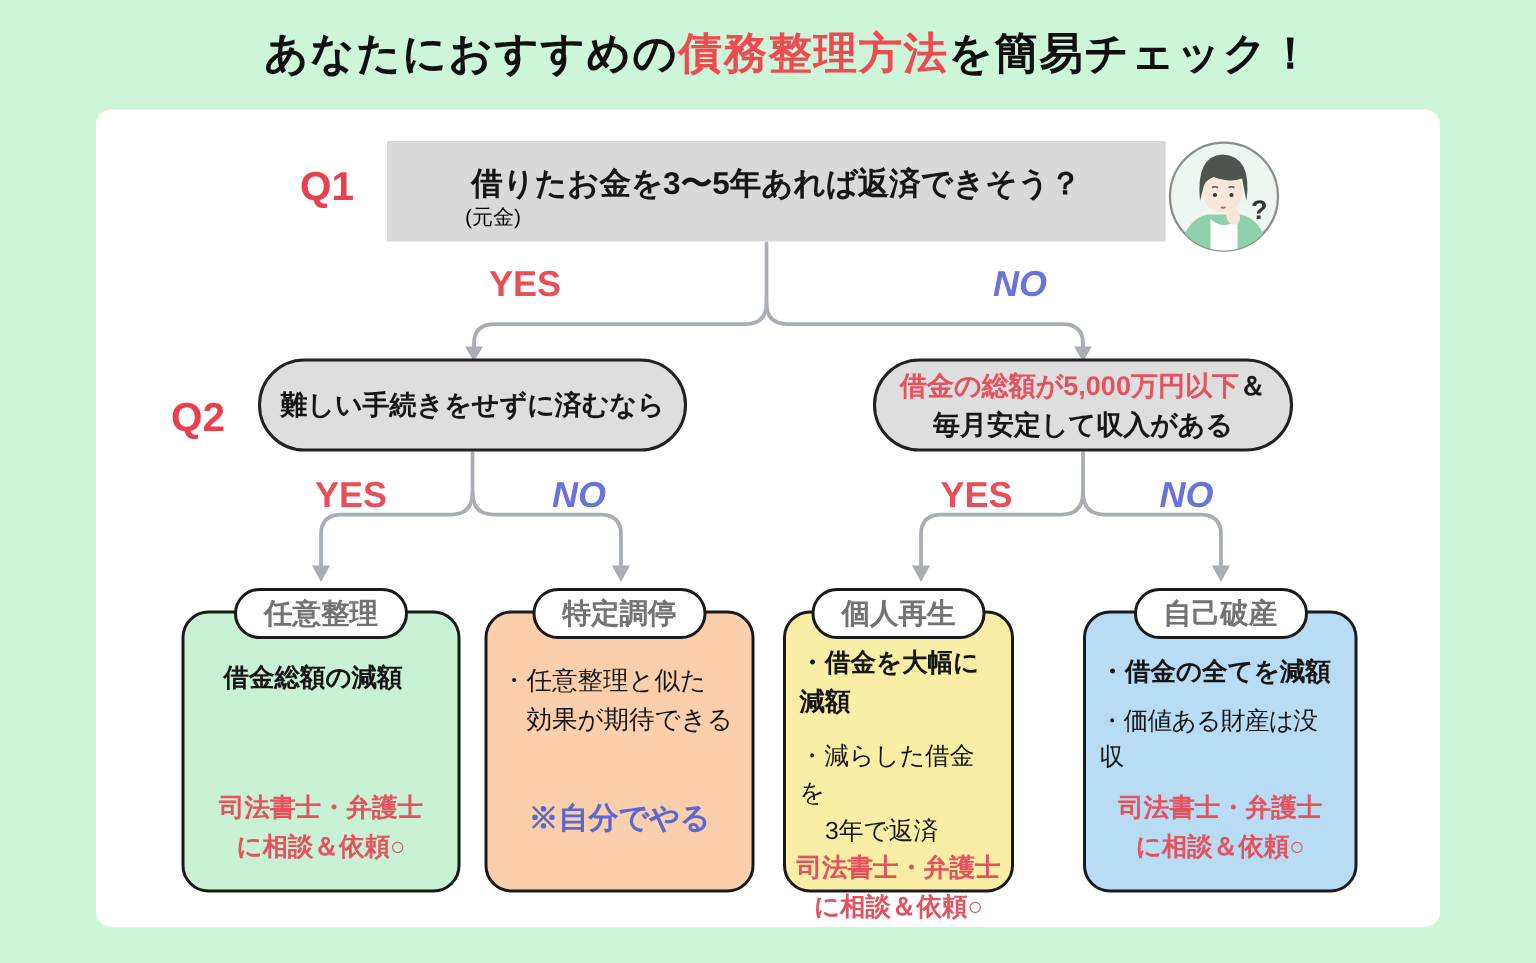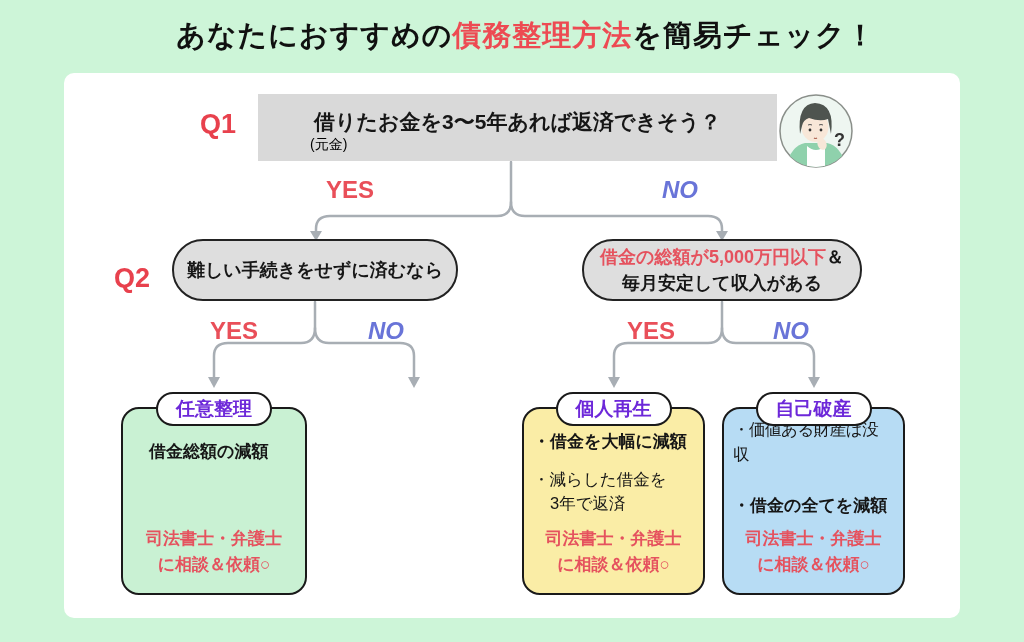--- a/index.html
+++ b/index.html
@@ -68,26 +68,26 @@
   .red-line  { color:#e5525e; }
   .red-inline{ color:#e5525e; }
   .connectors { position:absolute; inset:0; pointer-events:none; }
   .result-box {
     position:absolute; top:407px; height:188px;
     border:2px solid #1a1a1a; border-radius:18px;
     display:flex; flex-direction:column; align-items:center;
   }
   #box1 { left:121px; width:186px; background:#c9f1d3; }
   #box2 { left:323px; width:180px; background:#fbcfab; }
-  #box3 { left:522px; width:183px; background:#faeda6; }
+  #box3 { left:522px; width:154px; background:#faeda6; }
   #box4 { left:722px; width:183px; background:#b7dcf4; }
   .pill {
     position:absolute; top:-17px; left:50%; transform:translateX(-50%);
     background:#ffffff; border:2px solid #1a1a1a; border-radius:17px;
-    padding:2px 18px; font-size:19px; font-weight:800; color:#6d28d9;
+    padding:2px 18px; font-size:19px; font-weight:800; color:#737373;
     white-space:nowrap;
   }
   .bullets { width:100%; padding:0 9px; color:#161616; line-height:1.5; }
   .b-bold  { font-weight:800; font-size:17px; }
   .b-reg   { font-weight:400; font-size:16.5px; }
   .indent  { padding-left:17px; }
   .tight   { letter-spacing:-0.5px; }
   #box1 .bullets { margin-top:30px; }
   #box2 .bullets { margin-top:32px; font-size:17px; }
   #box3 .p1 { margin-top:20px; }
@@ -183,37 +183,45 @@
     <div class="pill">任意整理</div>
     <div class="bullets b-bold">
       <div class="indent">借金総額の減額</div>
     </div>
     <div class="footer-red">
       <div>司法書士・弁護士</div>
       <div>に相談＆依頼○</div>
     </div>
   </div>
 
+  <div id="box2" class="result-box">
+    <div class="pill">特定調停</div>
+    <div class="bullets b-reg">
+      <div>・任意整理と似た</div>
+      <div class="indent">効果が期待できる</div>
+    </div>
+    <div class="footer-blue">※自分でやる</div>
+  </div>
 
   <div id="box3" class="result-box">
     <div class="pill">個人再生</div>
     <div class="bullets b-bold p1">・借金を大幅に減額</div>
     <div class="bullets b-reg b2">
       <div>・減らした借金を</div>
       <div class="indent">3年で返済</div>
     </div>
     <div class="footer-red">
       <div>司法書士・弁護士</div>
       <div>に相談＆依頼○</div>
     </div>
   </div>
 
   <div id="box4" class="result-box">
     <div class="pill">自己破産</div>
+    <div class="bullets b-bold p1">・借金の全てを減額</div>
     <div class="bullets b-reg b2 tight">・価値ある財産は没収</div>
-    <div class="bullets b-bold p1">・借金の全てを減額</div>
     <div class="footer-red">
       <div>司法書士・弁護士</div>
       <div>に相談＆依頼○</div>
     </div>
   </div>
 
 </div>
 
 </body></html>

